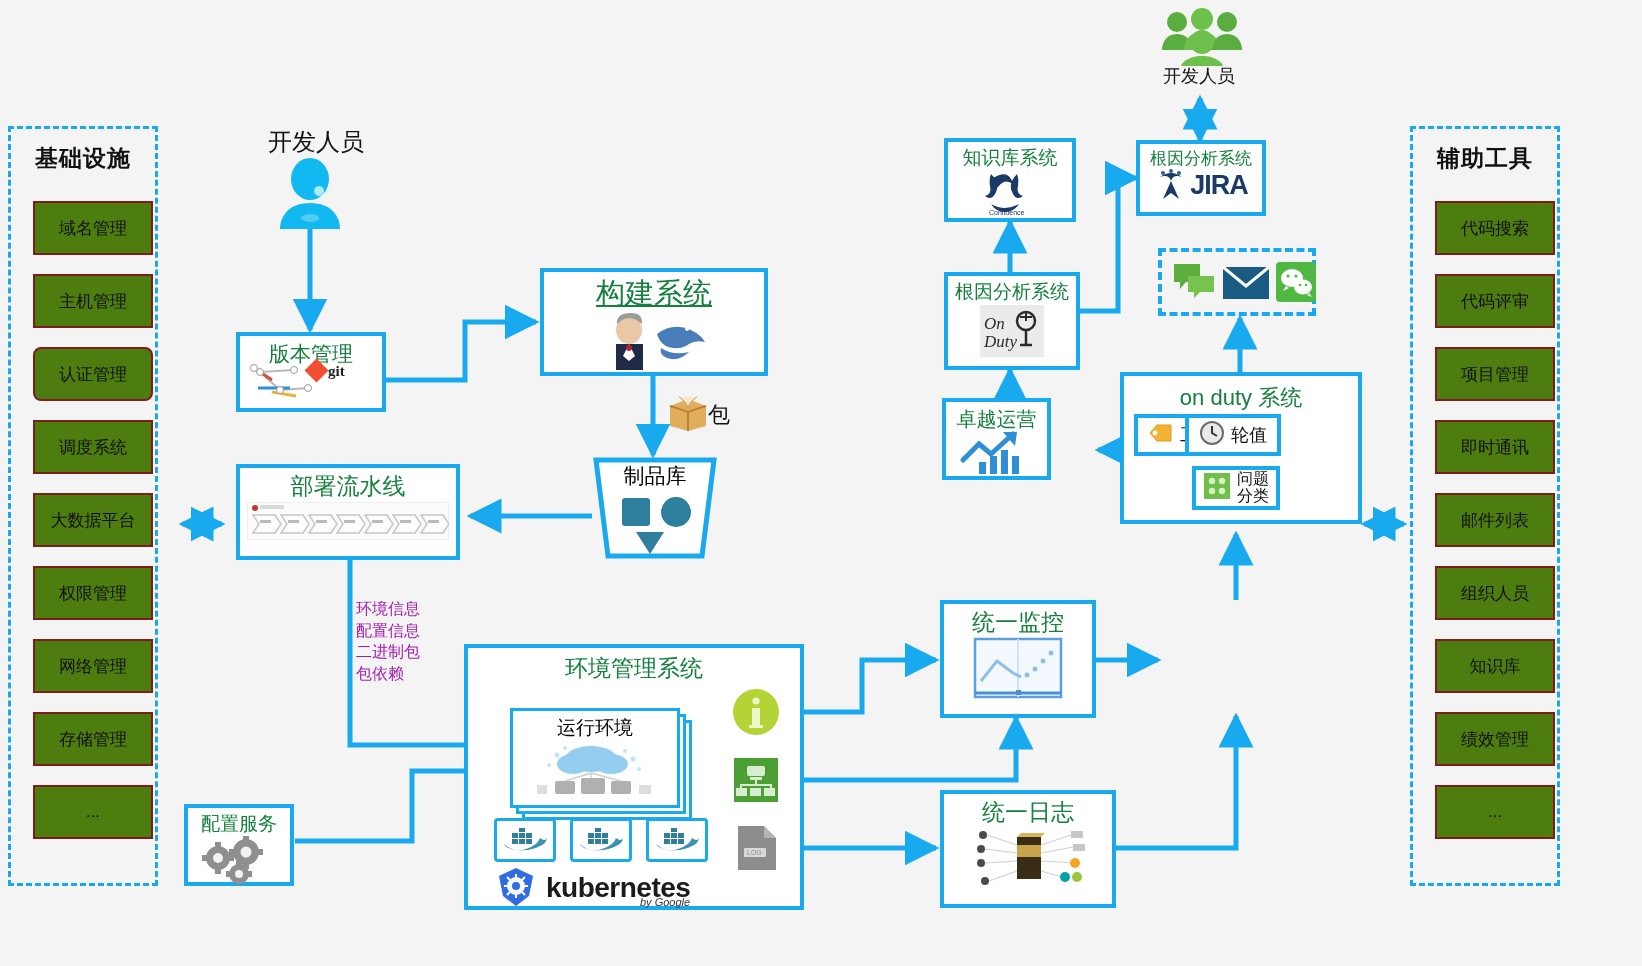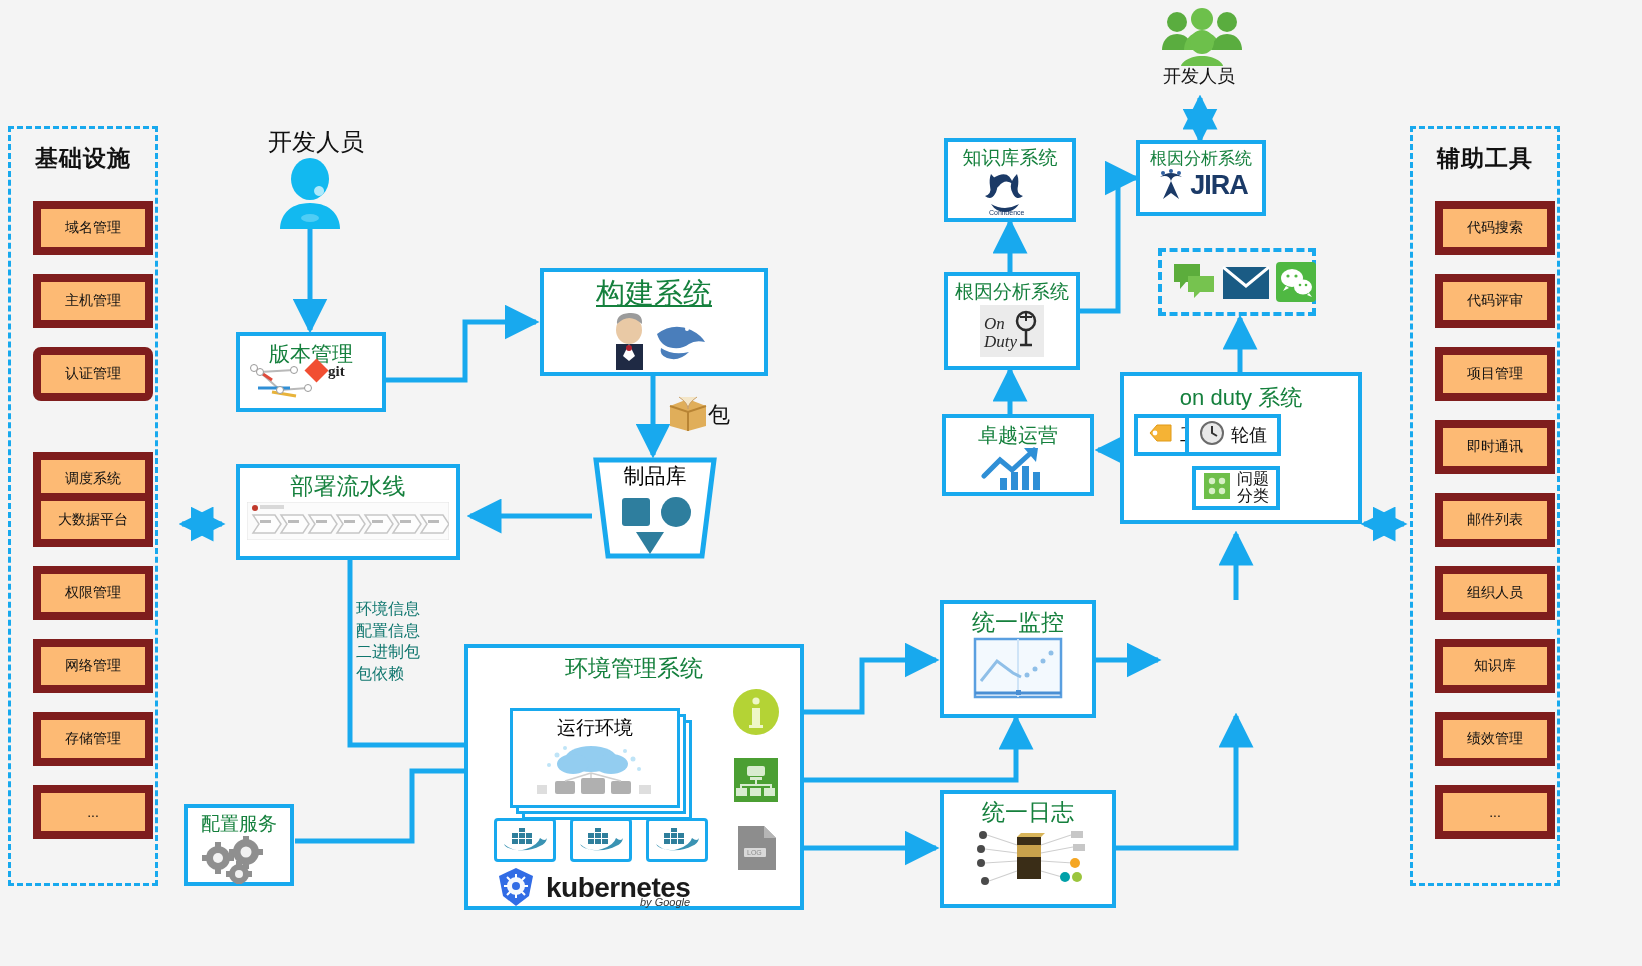--- a/index.html
+++ b/index.html
@@ -23,26 +23,26 @@
   }
   .group{
     position:absolute;border:3px dashed #18a9ee;box-sizing:border-box;background:transparent;
   }
   .group-title{
     position:absolute;width:100%;text-align:center;top:14px;
     font-size:23px;font-weight:bold;color:#111;letter-spacing:1px;
   }
   .chip{
     position:absolute;left:22px;width:120px;height:54px;
-    border:8px solid #7f1d1d;background:#fdba74;box-sizing:border-box;
+    border:2px solid #7f1d1d;background:#4d7c0f;box-sizing:border-box;
     display:flex;align-items:center;justify-content:center;
-    font-size:14px;color:#111;
+    font-size:17px;color:#111;
   }
   .plainlabel{position:absolute;font-size:21px;color:#111;white-space:nowrap;}
-  .smalllabel{position:absolute;font-size:16px;color:#0f766e;line-height:1.35;white-space:pre;}
+  .smalllabel{position:absolute;font-size:16px;color:#a21caf;line-height:1.35;white-space:pre;}
   .tiny{font-size:13px;color:#333;}
 
   
   .stack{position:absolute;margin-top:20px;}
   .stack .sheet{position:absolute;border:3px solid #18a9ee;background:#fff;box-sizing:border-box;}
   .stack .front{position:absolute;border:3px solid #18a9ee;background:#fff;box-sizing:border-box;
     display:flex;flex-direction:column;align-items:center;}
   .stack .front .ttl{font-size:19px;margin-top:4px;}
 
   .docker{
@@ -113,21 +113,21 @@
 
       <path d="M1364,524 L1404,524" marker-end="url(#ah)" marker-start="url(#ah)"></path>
     </g>
   </svg>
 
   <div class="group" style="left:8px;top:126px;width:150px;height:760px;">
     <div class="group-title">基础设施</div>
     <div class="chip" style="top:72px;">域名管理</div>
     <div class="chip" style="top:145px;">主机管理</div>
     <div class="chip" style="top:218px;border-radius:8px;">认证管理</div>
-    <div class="chip" style="top:291px;margin-top:32px;">调度系统</div>
+    <div class="chip" style="top:291px;">调度系统</div>
     <div class="chip" style="top:364px;">大数据平台</div>
     <div class="chip" style="top:437px;">权限管理</div>
     <div class="chip" style="top:510px;">网络管理</div>
     <div class="chip" style="top:583px;">存储管理</div>
     <div class="chip" style="top:656px;">...</div>
   </div>
 
   <div class="group" style="left:1410px;top:126px;width:150px;height:760px;">
     <div class="group-title">辅助工具</div>
     <div class="chip" style="top:72px;">代码搜索</div>
@@ -526,21 +526,21 @@
       <path d="M33 31 l3 4 l-5 -2 Z" fill="#fff"></path>
       <g fill="#4fb842">
           <circle cx="12" cy="14" r="1.6"></circle>
           <circle cx="20" cy="14" r="1.6"></circle>
           <circle cx="24" cy="23" r="1.3"></circle>
           <circle cx="30" cy="23" r="1.3"></circle>
         </g>
     </svg>
   </div>
 
-  <div class="box" style="left:942px;top:414px;width:152px;height:82px;align-items:center;">
+  <div class="box" style="left:942px;top:398px;width:109px;height:82px;align-items:center;">
     <div class="ttl" style="font-size:20px;">卓越运营</div>
     <div>
       <svg width="80" height="46" viewBox="0 0 80 46">
         <path d="M6 30 L22 14 L34 24 L56 4" fill="none" stroke="#2f8fd6" stroke-width="5" stroke-linecap="round"></path>
         <path d="M46 2 L60 2 L58 16 Z" fill="#2f8fd6"></path>
         <g fill="#2f8fd6">
             <rect x="22" y="32" width="7" height="12"></rect>
             <rect x="33" y="26" width="7" height="18"></rect>
             <rect x="44" y="20" width="7" height="24"></rect>
             <rect x="55" y="26" width="7" height="18"></rect>

